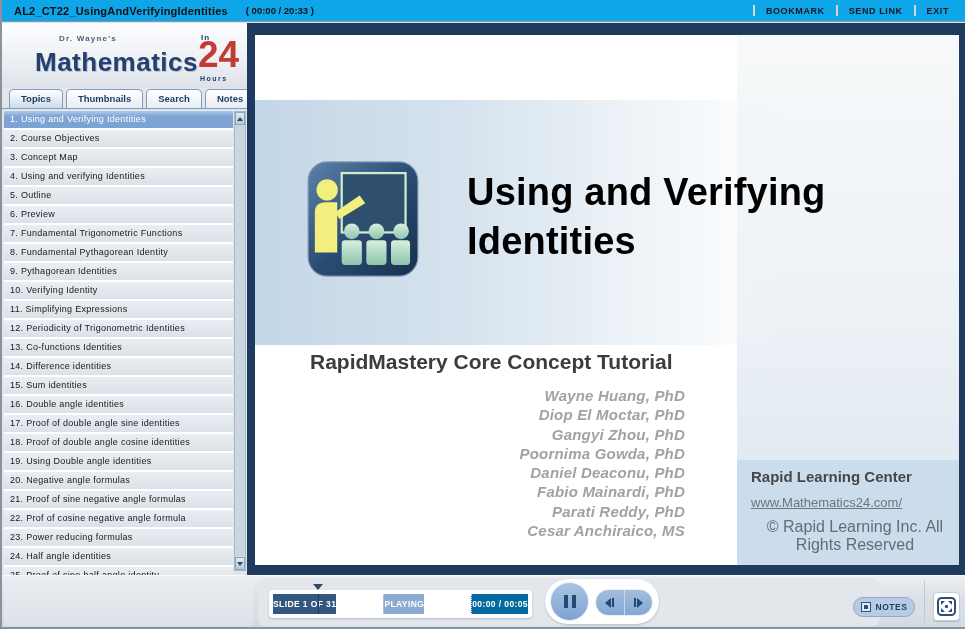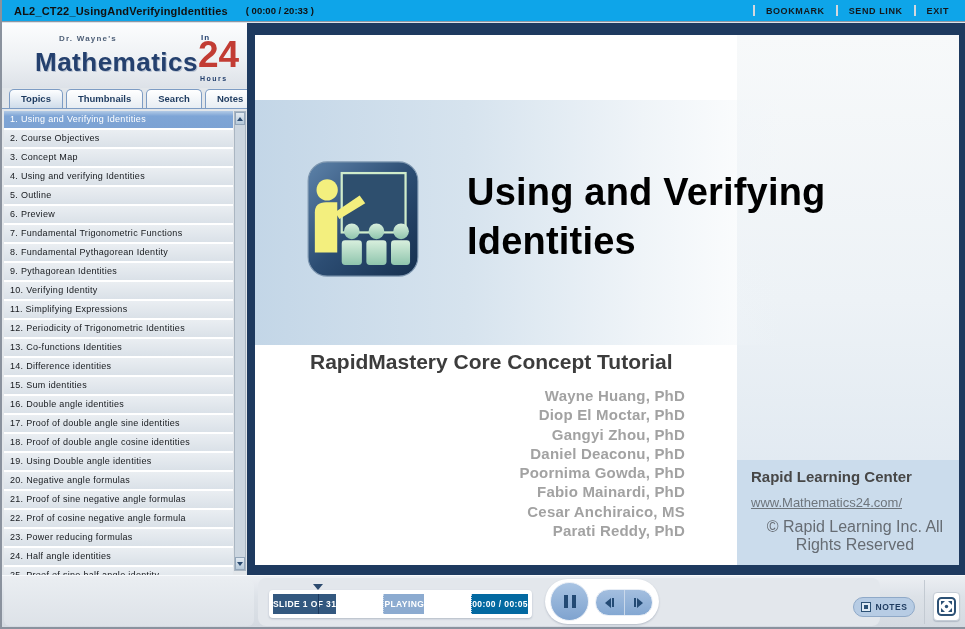--- a/index.html
+++ b/index.html
@@ -56,21 +56,21 @@
   .stage { position:absolute; left:245px; top:23px; width:720px; height:552px; background:#1e3a5f; }
   .slide { position:absolute; left:8px; top:12px; width:704px; height:530px; background:#ffffff; overflow:hidden; }
   .slide .right-strip { position:absolute; left:482px; top:0; width:222px; height:530px;
             background:linear-gradient(180deg,#f7f9fa 0%, #edf2f6 50%, #dbe5ef 100%); }
   .slide .band { position:absolute; left:0; top:65px; width:704px; height:245px;
             background:linear-gradient(90deg,#c3d6e7 0%, #d6e3ee 30%, #eff4f8 55%, rgba(239,244,248,0) 75%); }
   .slide-icon { position:absolute; left:52px; top:125px; width:112px; height:118px; }
   .slide-title { position:absolute; left:212px; top:133px; width:500px;
             font-size:38px; line-height:49px; font-weight:bold; color:#000; letter-spacing:.2px; }
   .slide-subtitle { position:absolute; left:55px; top:315px; font-size:21px; font-weight:bold; color:#3c3c3c; }
-  .authors { position:absolute; left:80px; top:351px; width:350px; text-align:right; }
+  .authors { position:absolute; left:80px; top:351px; width:350px; text-align:right;font-style:italic; }
   .authors div { font-size:15px; font-weight:bold; color:#a2a2a2; line-height:19.3px; letter-spacing:.2px; }
   .org-panel { position:absolute; left:482px; top:425px; width:222px; height:105px; background:#cbdcec; padding:8px 0 0 14px; }
   .org-name { font-size:15px; font-weight:bold; color:#474747; }
   .org-url  { margin-top:10px; font-size:13px; color:#6e757c; text-decoration:underline; cursor:pointer; }
   .org-copy { margin-top:8px; font-size:16px; color:#666c73;text-align:center; }
 
   
   .bottombar { position:absolute; left:0; top:575px; width:100%; height:52px;
                background:linear-gradient(180deg,#eceff3 0%, #dde2e8 40%, #d4dae1 100%); border-top:1px solid #f8fafc; }
   .bb-left-panel { position:absolute; left:2px; top:4px; width:250px; height:46px;
@@ -224,25 +224,25 @@
         <div>Using and Verifying</div>
         <div>Identities</div>
       </div>
 
       <div class="slide-subtitle">RapidMastery Core Concept Tutorial</div>
 
       <div class="authors">
         <div>Wayne Huang, PhD</div>
         <div>Diop El Moctar, PhD</div>
         <div>Gangyi Zhou, PhD</div>
+        <div>Poornima Gowda, PhD</div>
         <div>Daniel Deaconu, PhD</div>
-        <div>Poornima Gowda, PhD</div>
         <div>Fabio Mainardi, PhD</div>
+        <div>Parati Reddy, PhD</div>
         <div>Cesar Anchiraico,  MS</div>
-        <div>Parati Reddy, PhD</div>
       </div>
 
       <div class="org-panel">
         <div class="org-name">Rapid Learning Center</div>
         <div class="org-url">www.Mathematics24.com/</div>
         <div class="org-copy">© Rapid Learning Inc. All Rights Reserved</div>
       </div>
     </div>
   </div>
 

